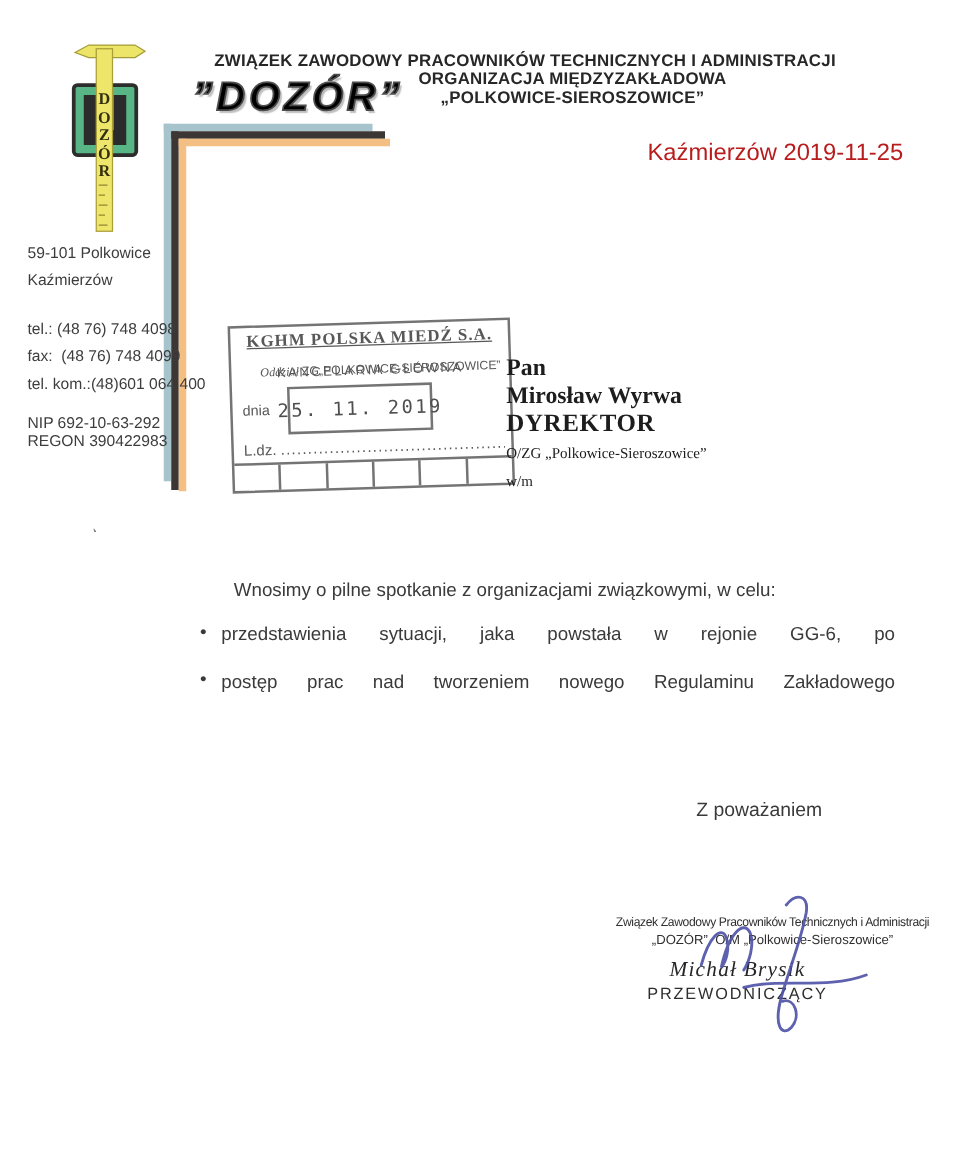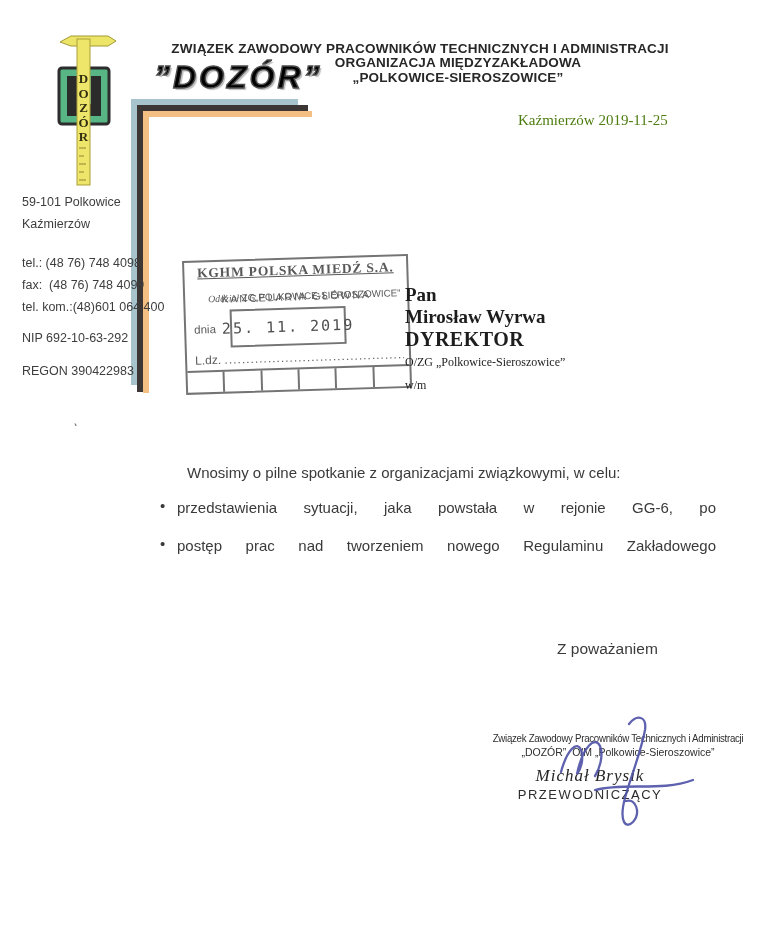--- a/index.html
+++ b/index.html
@@ -13,40 +13,40 @@
   .hl1 { left:140px; top:41px; width:560px; }
   .hl2 { left:300px; top:55px; width:316px; }
   .hl3 { left:300px; top:70px; width:316px; }
   .dozor-wordmark {
     position:absolute; left:154px; top:59px;
     font-size:32px; font-style:italic; font-weight:bold; letter-spacing:3px;
     color:#000000; -webkit-text-stroke:1.4px #4d4d4d;
     text-shadow:2px 2px 1px rgba(110,110,110,0.45);
     font-family:"Liberation Sans", sans-serif;
   }
-  .dateline { position:absolute; left:518px; top:112px; font-family:Liberation Serif, serif; font-size:15px; color:#4d7c0f; }
+  .dateline { position:absolute; left:518px; top:112px; font-family:Liberation Sans, sans-serif; font-size:19px; color:#b91c1c; }
 
   
   .corner { position:absolute; border-top-style:solid; border-left-style:solid; border-top-width:6px; border-left-width:6px; }
   .corner-blue   { left:131px; top:99px;  width:161px; height:280px; border-color:#a7c4cd; }
   .corner-dark   { left:137px; top:105px; width:165px; height:281px; border-color:#3c3734; }
   .corner-orange { left:143px; top:111px; width:163px; height:276px; border-color:#f4bf82; }
 
   
   .logo-wrap { position:absolute; left:50px; top:30px; }
 
   
   .sidebar { position:absolute; left:22px; top:196px; width:142px; font-size:12.5px; color:#3d3d3d; }
   .sidebar div { line-height:13px; white-space:pre; }
   .sb-a2 { margin-top:9px; }
   .sb-tel { margin-top:26px; }
   .sb-fax { margin-top:9px; }
   .sb-mob { margin-top:9px; }
   .sb-nip { margin-top:18px; }
-  .sb-reg { margin-top:20px; }
+  .sb-reg { margin-top:2px; }
 
   
   .stamp {
     position:absolute; left:182px; top:261px; width:222px;
     border:2.5px solid rgba(92,92,92,0.85); color:#585858;
     transform:rotate(-1.8deg); transform-origin:0 0;
   }
   .stamp-company { margin-top:3px; height:16px; text-align:center; font-family:"Liberation Serif", serif; font-weight:bold; font-size:13.5px; letter-spacing:0.8px; text-decoration:underline; line-height:16px; }
   .stamp-division { text-align:center; font-size:9.8px; height:12px; line-height:12px; white-space:pre; }
   .stamp-prefix { font-style:italic; font-family:"Liberation Serif", serif; }

